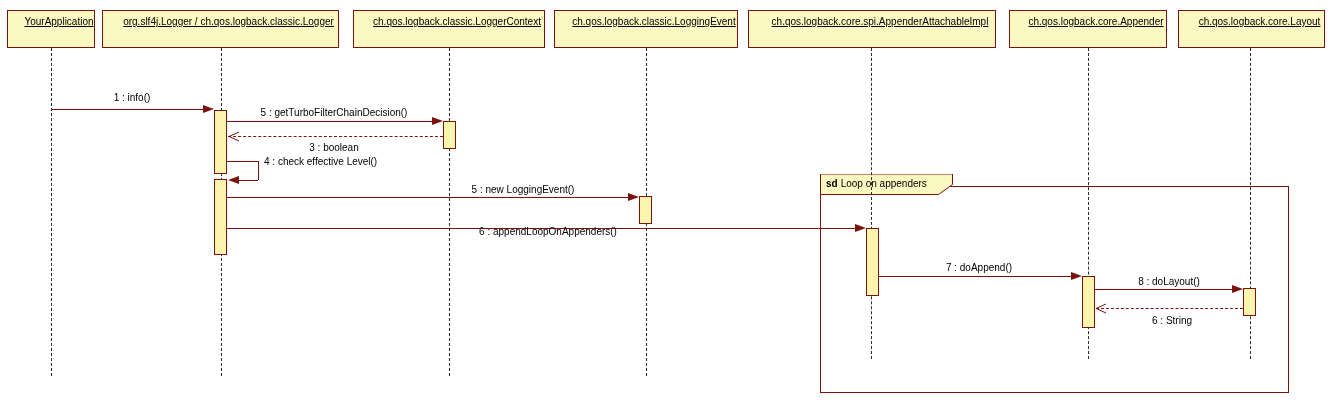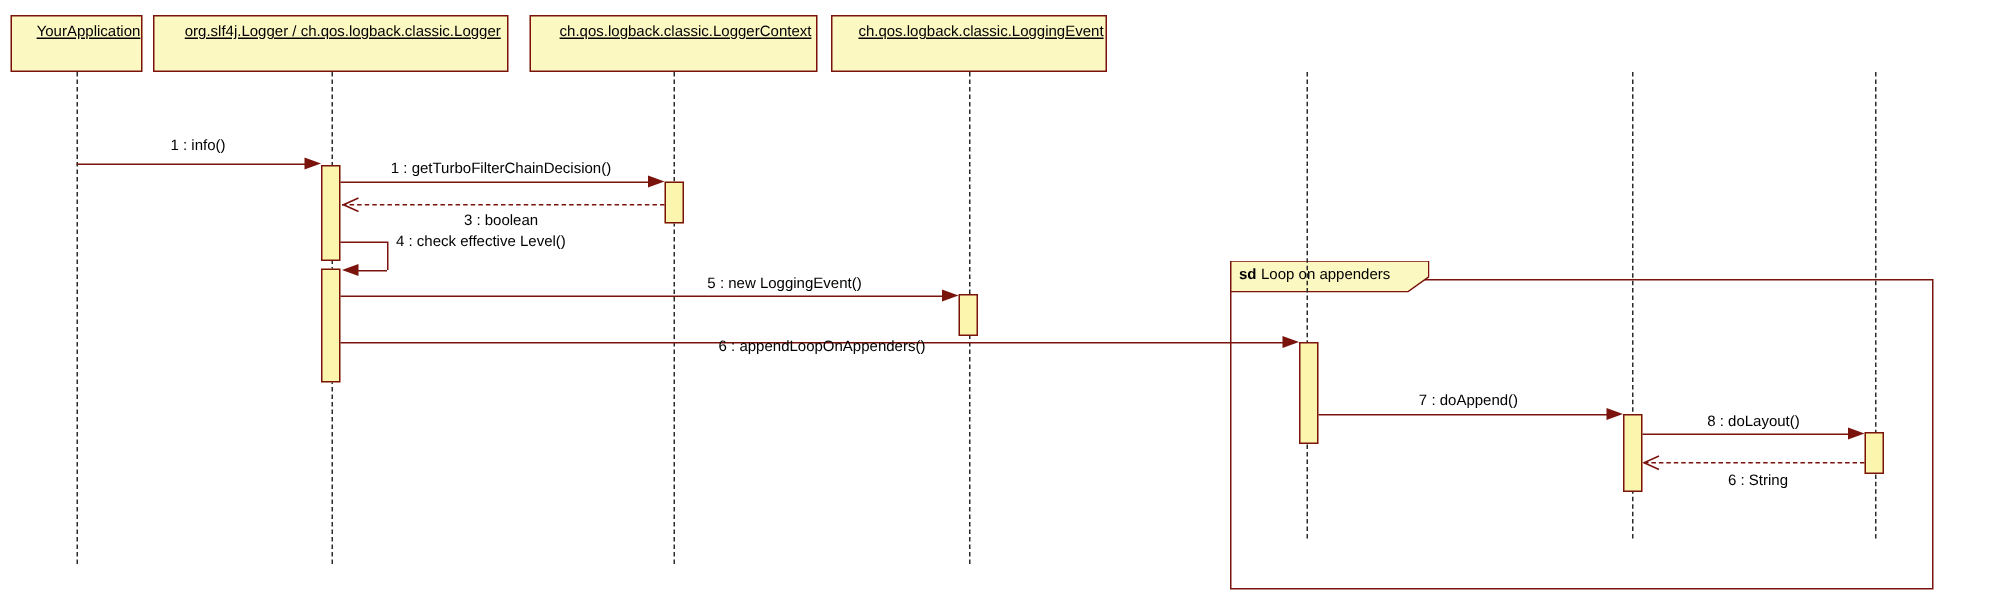--- a/index.html
+++ b/index.html
@@ -60,36 +60,42 @@
   </div>
 
   <div class="pbox" style="left:7px;width:88px;">
     <span class="plabel">YourApplication</span></div>
   <div class="pbox" style="left:102px;width:237px;">
     <span class="plabel">org.slf4j.Logger / ch.qos.logback.classic.Logger</span></div>
   <div class="pbox" style="left:353px;width:192px;">
     <span class="plabel">ch.qos.logback.classic.LoggerContext</span></div>
   <div class="pbox" style="left:554px;width:184px;">
     <span class="plabel">ch.qos.logback.classic.LoggingEvent</span></div>
+  <div class="pbox" style="left:748px;width:248px;">
+    <span class="plabel">ch.qos.logback.core.spi.AppenderAttachableImpl</span></div>
+  <div class="pbox" style="left:1009px;width:158px;">
+    <span class="plabel">ch.qos.logback.core.Appender</span></div>
+  <div class="pbox" style="left:1178px;width:147px;">
+    <span class="plabel">ch.qos.logback.core.Layout</span></div>
 
   <div class="act" style="left:214px;top:110px;height:64px;"></div>
   <div class="act" style="left:214px;top:179px;height:76px;"></div>
   <div class="act" style="left:443px;top:121px;height:28px;"></div>
   <div class="act" style="left:639px;top:196px;height:28px;"></div>
   <div class="act" style="left:866px;top:228px;height:68px;"></div>
   <div class="act" style="left:1082px;top:276px;height:52px;"></div>
   <div class="act" style="left:1243px;top:288px;height:28px;"></div>
 
   <div class="hline" style="left:51px;top:109px;width:153px;"></div>
   <div class="arr right" style="left:203px;top:105px;"></div>
   <div class="mlabel" style="left:132px;top:92px;">1 : info()</div>
 
   <div class="hline" style="left:227px;top:121px;width:206px;"></div>
   <div class="arr right" style="left:432px;top:117px;"></div>
-  <div class="mlabel" style="left:334px;top:107px;">1 : getTurboFilterChainDecision()</div>
+  <div class="mlabel" style="left:334px;top:107px;">5 : getTurboFilterChainDecision()</div>
 
   <div class="hline ret" style="left:228px;top:136px;width:215px;"></div>
   <div class="openarr" style="left:228px;top:131px;">
     <svg width="12" height="11">
         <path d="M11 1 L1 5.5 L11 10" fill="none" stroke="#7B130D" stroke-width="1"></path>
       </svg>
   </div>
   <div class="mlabel" style="left:334px;top:142px;">3 : boolean</div>
 
   <div class="hline" style="left:227px;top:161px;width:31px;"></div>

